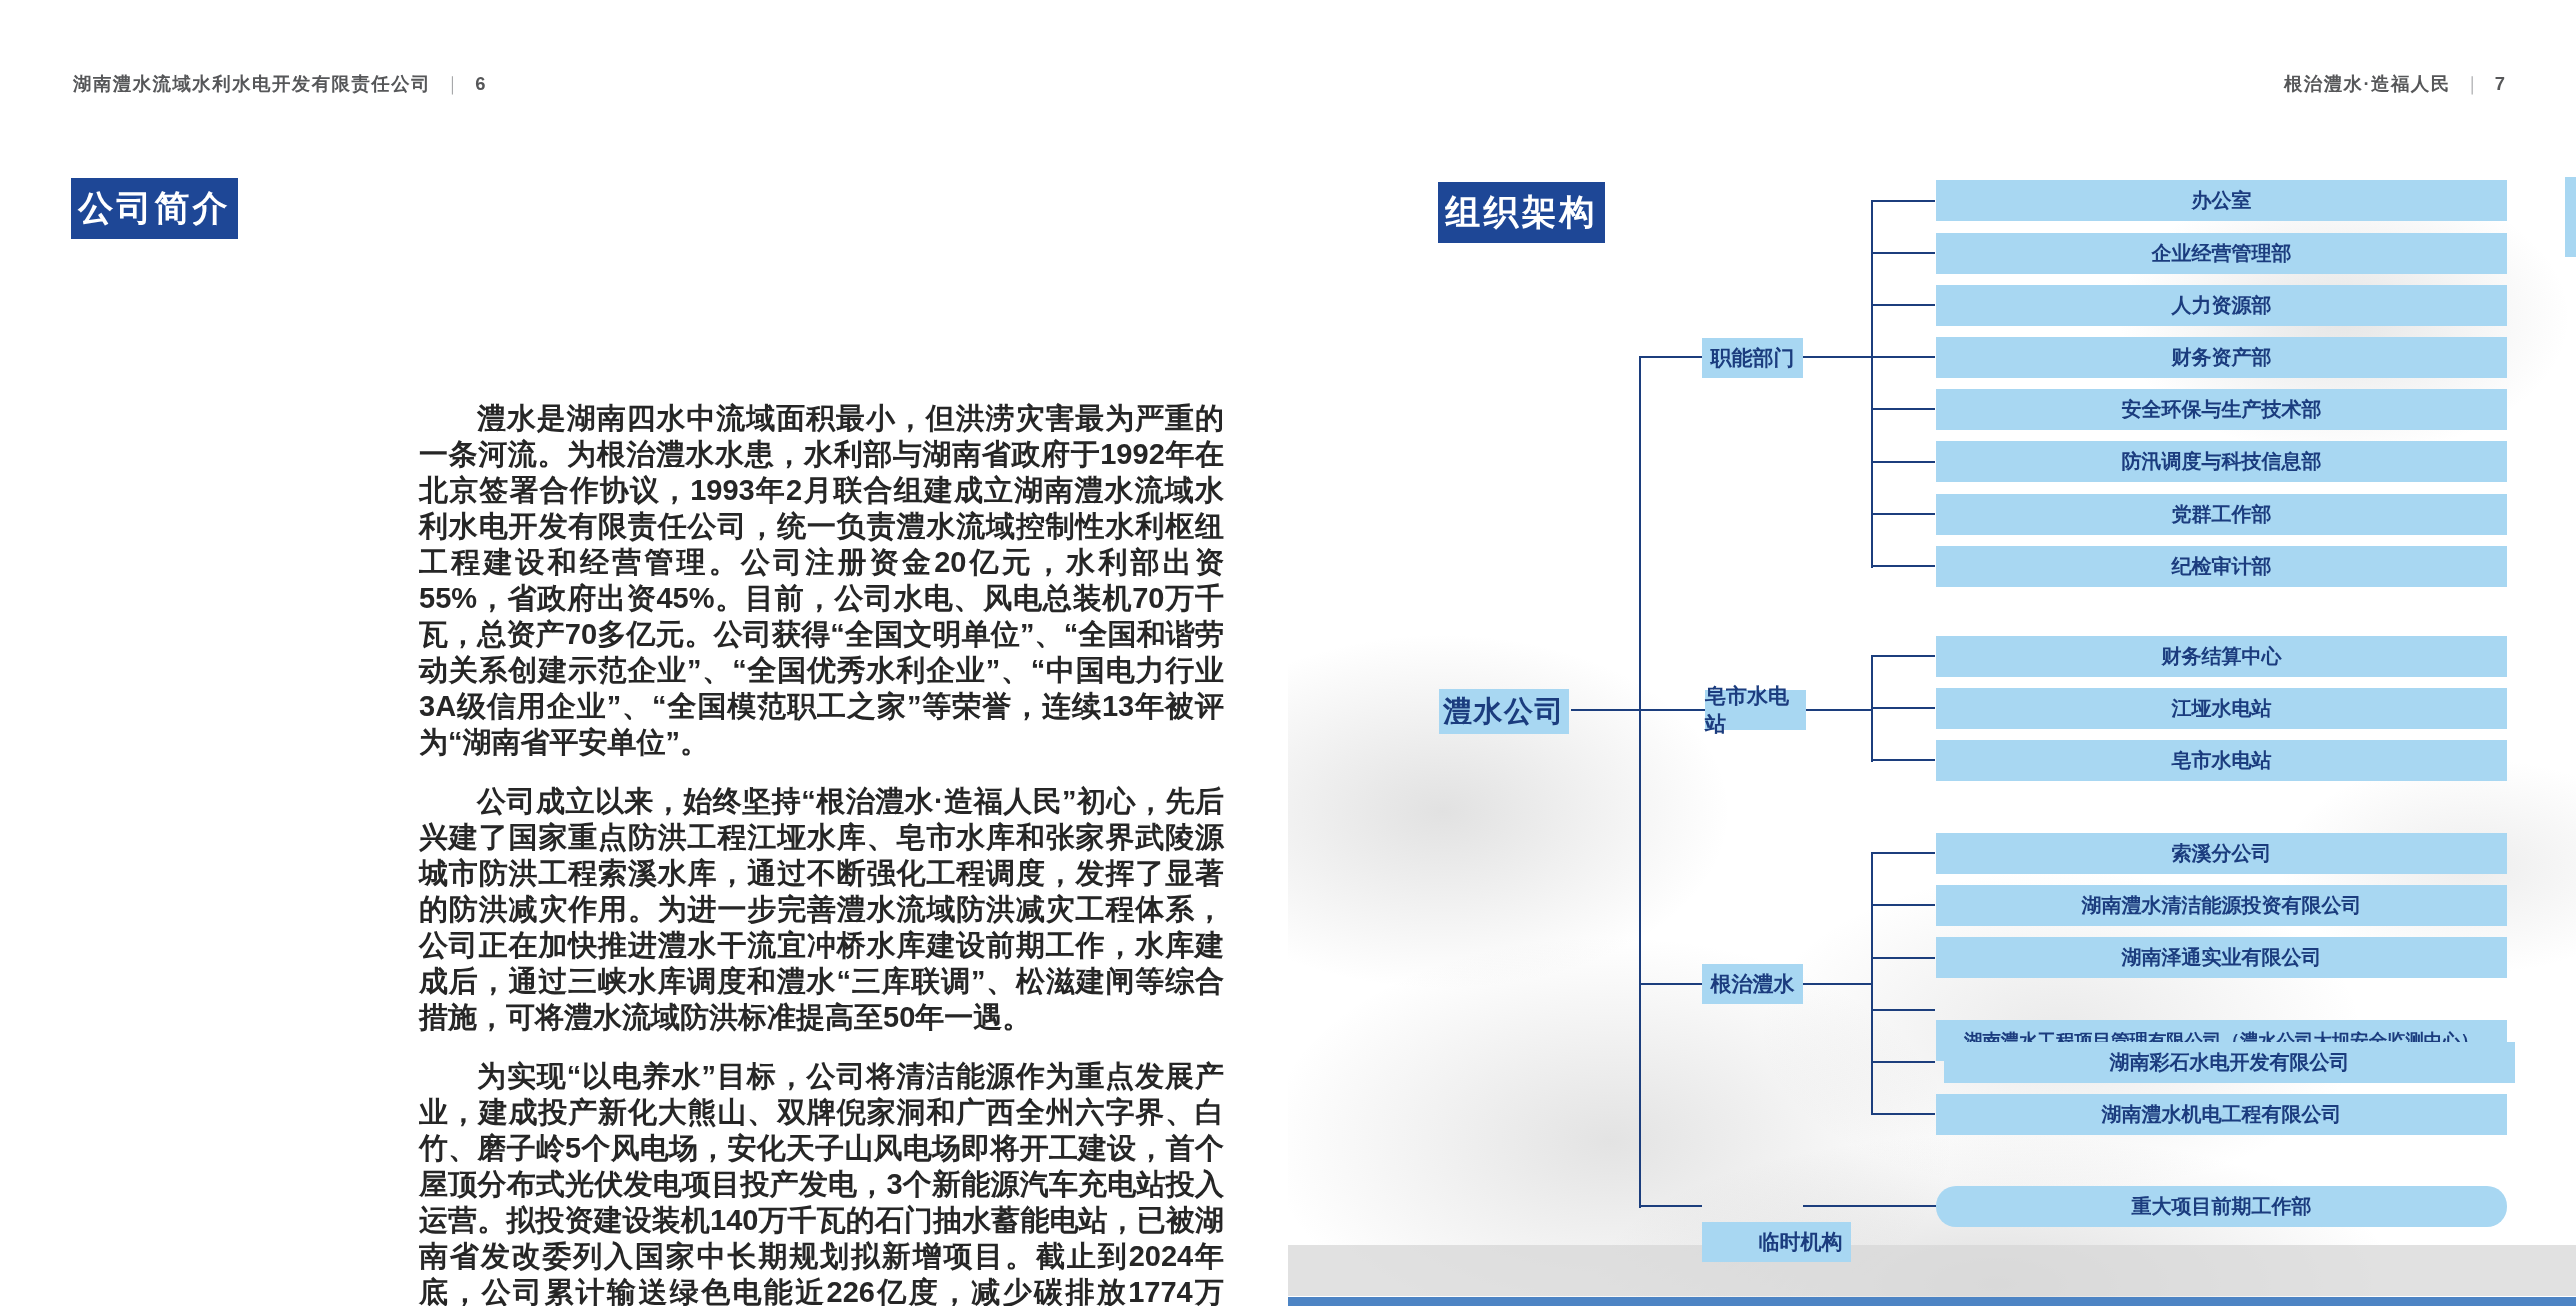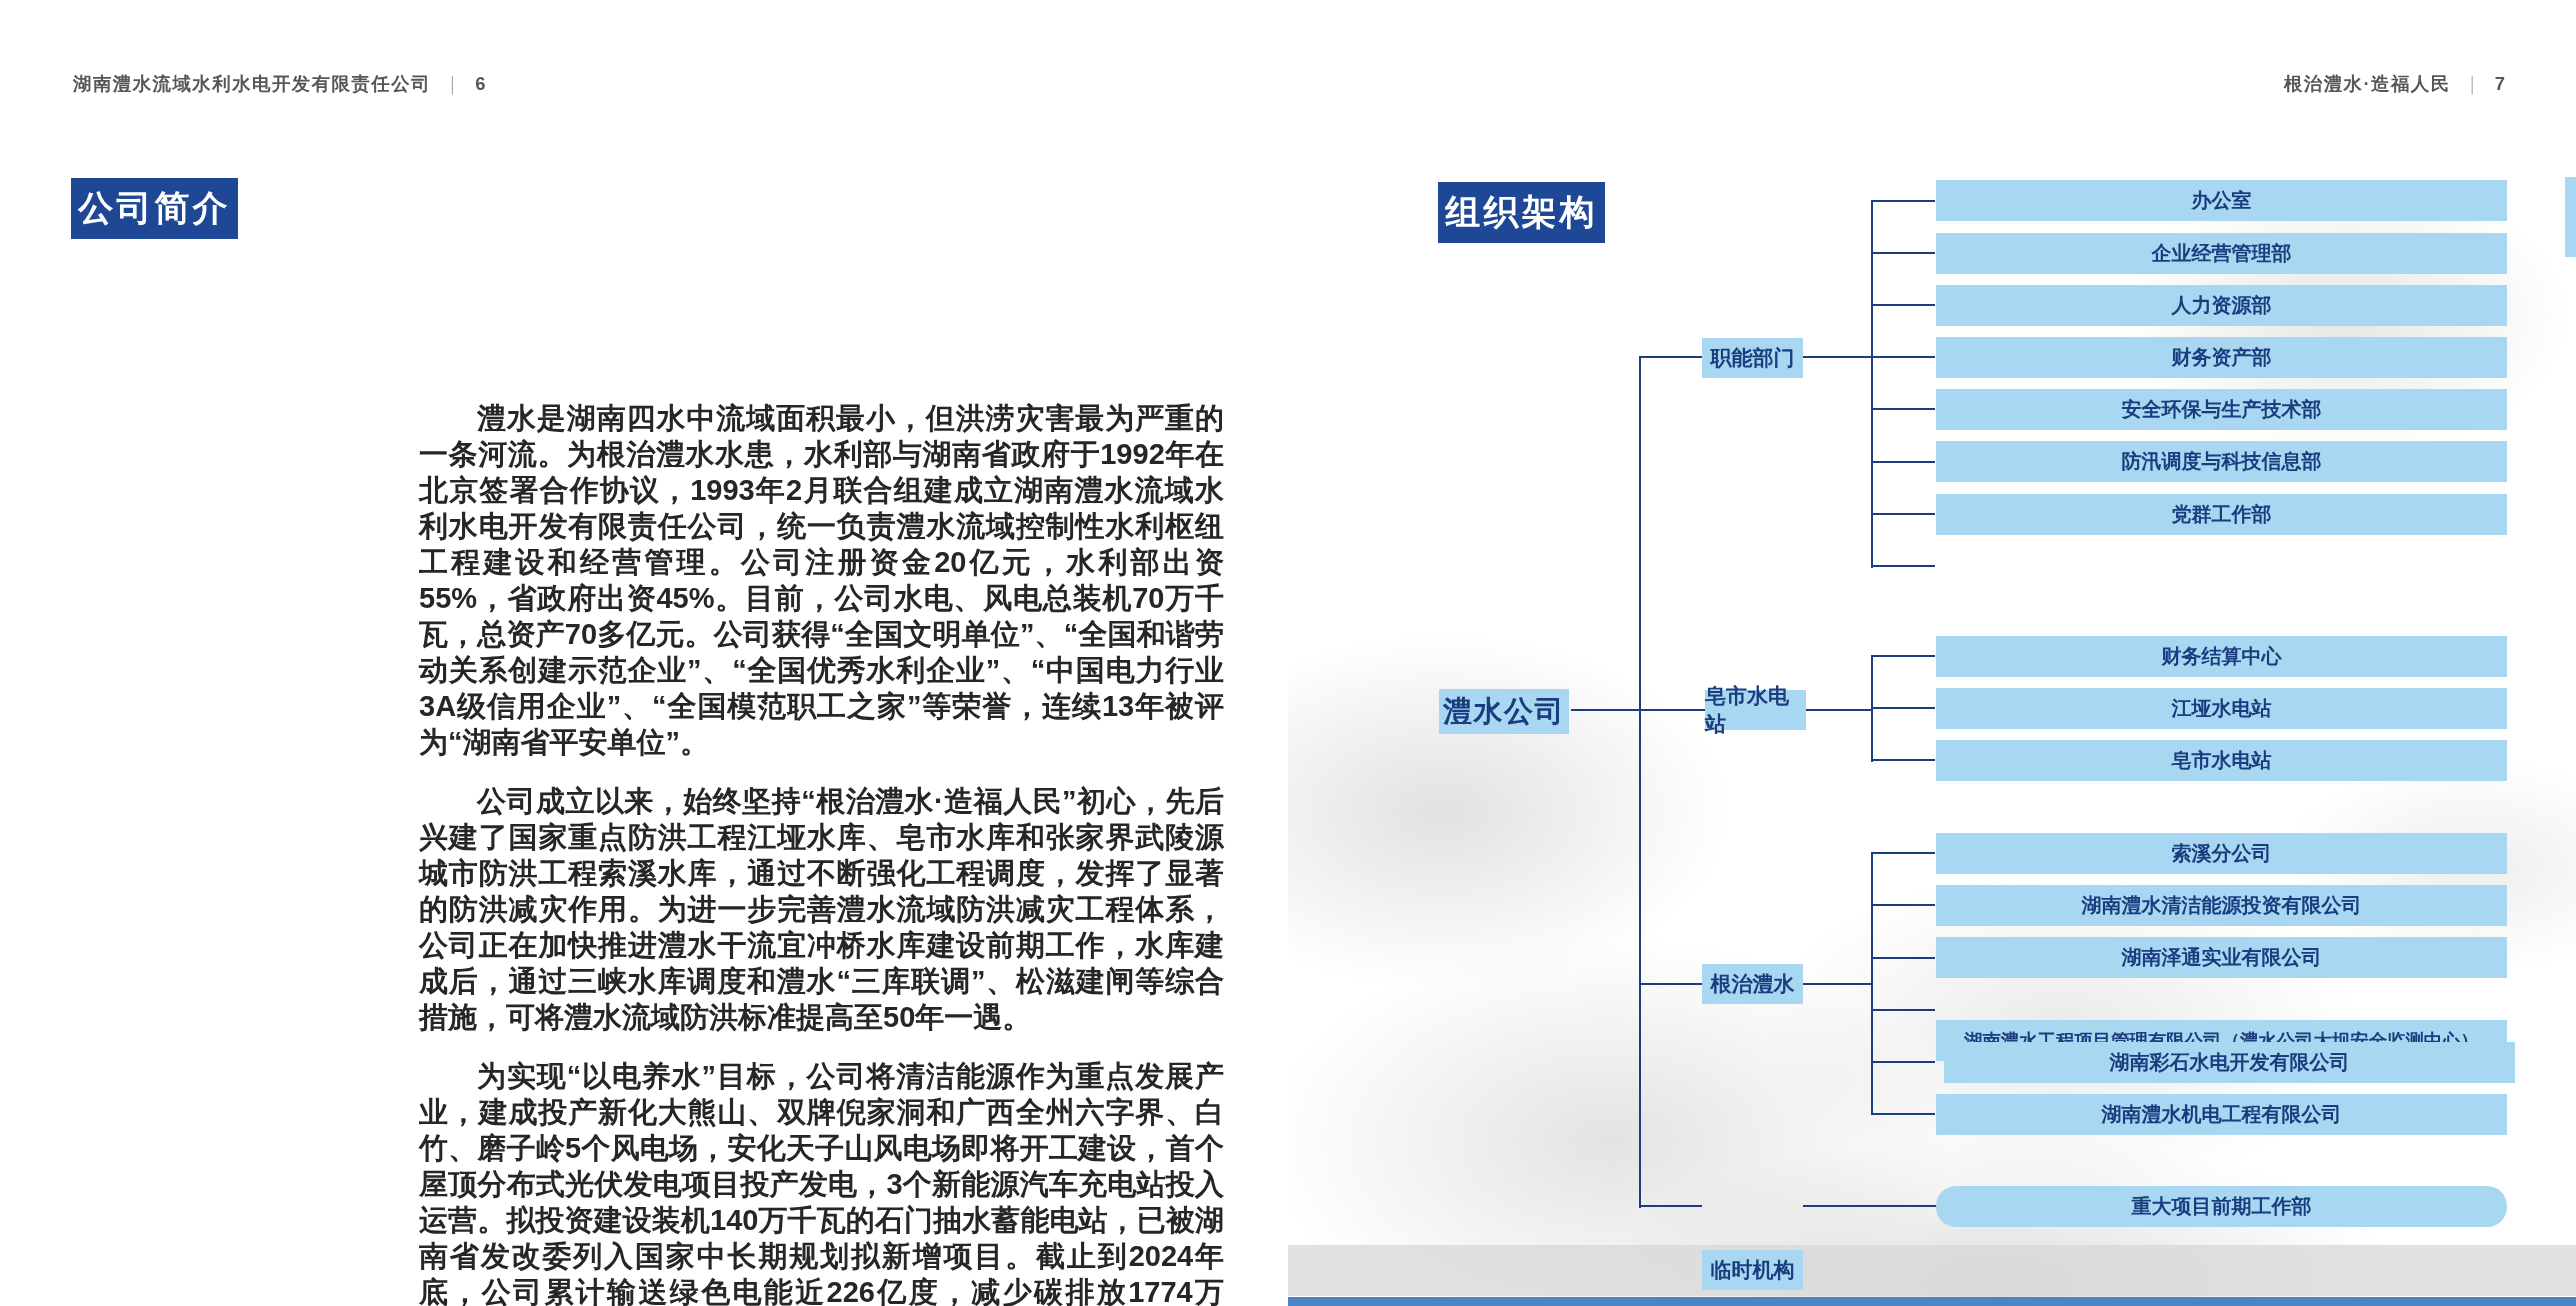--- a/index.html
+++ b/index.html
@@ -110,21 +110,21 @@
   </div>
 
   <div class="org-root">澧水公司</div>
 
   <div class="vline" style="left:1639px;top:356px;height:852px;"></div>
   <div class="hline" style="left:1571px;top:709px;width:68px;"></div>
 
   <div class="org-label" style="left:1702px;top:338px;">职能部门</div>
   <div class="org-label" style="left:1705px;top:690px;">皂市水电站</div>
   <div class="org-label" style="left:1702px;top:964px;">根治澧水</div>
-  <div class="org-label" style="left:1702px;top:1250px;">临时机构</div>
+  <div class="org-label" style="left:1702px;top:1222px;padding-left:48px;">临时机构</div>
 
   <div class="hline" style="left:1640px;top:356px;width:62px;"></div>
   <div class="hline" style="left:1803px;top:356px;width:68px;"></div>
   <div class="hline" style="left:1640px;top:709px;width:65px;"></div>
   <div class="hline" style="left:1806px;top:709px;width:65px;"></div>
   <div class="hline" style="left:1640px;top:983px;width:62px;"></div>
   <div class="hline" style="left:1803px;top:983px;width:68px;"></div>
   <div class="hline" style="left:1640px;top:1205px;width:62px;"></div>
   <div class="hline" style="left:1803px;top:1205px;width:133px;"></div>
 
@@ -152,20 +152,21 @@
   <div class="hline" style="left:1871px;top:1061px;width:64px;"></div>
   <div class="hline" style="left:1871px;top:1113px;width:64px;"></div>
 
   <div class="org-box" style="top:180px;">办公室</div>
   <div class="org-box" style="top:233px;">企业经营管理部</div>
   <div class="org-box" style="top:285px;">人力资源部</div>
   <div class="org-box" style="top:337px;">财务资产部</div>
   <div class="org-box" style="top:389px;">安全环保与生产技术部</div>
   <div class="org-box" style="top:441px;">防汛调度与科技信息部</div>
   <div class="org-box" style="top:494px;">党群工作部</div>
+  <div class="org-box" style="top:546px;">纪检审计部</div>
 
   <div class="org-box" style="top:636px;">财务结算中心</div>
   <div class="org-box" style="top:688px;">江垭水电站</div>
   <div class="org-box" style="top:740px;">皂市水电站</div>
 
   <div class="org-box" style="top:833px;">索溪分公司</div>
   <div class="org-box" style="top:885px;">湖南澧水清洁能源投资有限公司</div>
   <div class="org-box" style="top:937px;">湖南泽通实业有限公司</div>
   <div class="org-box tight" style="top:1020px;">湖南澧水工程项目管理有限公司（澧水公司大坝安全监测中心）</div>
   <div class="org-box" style="top:1042px;margin-left:8px;">湖南彩石水电开发有限公司</div>

